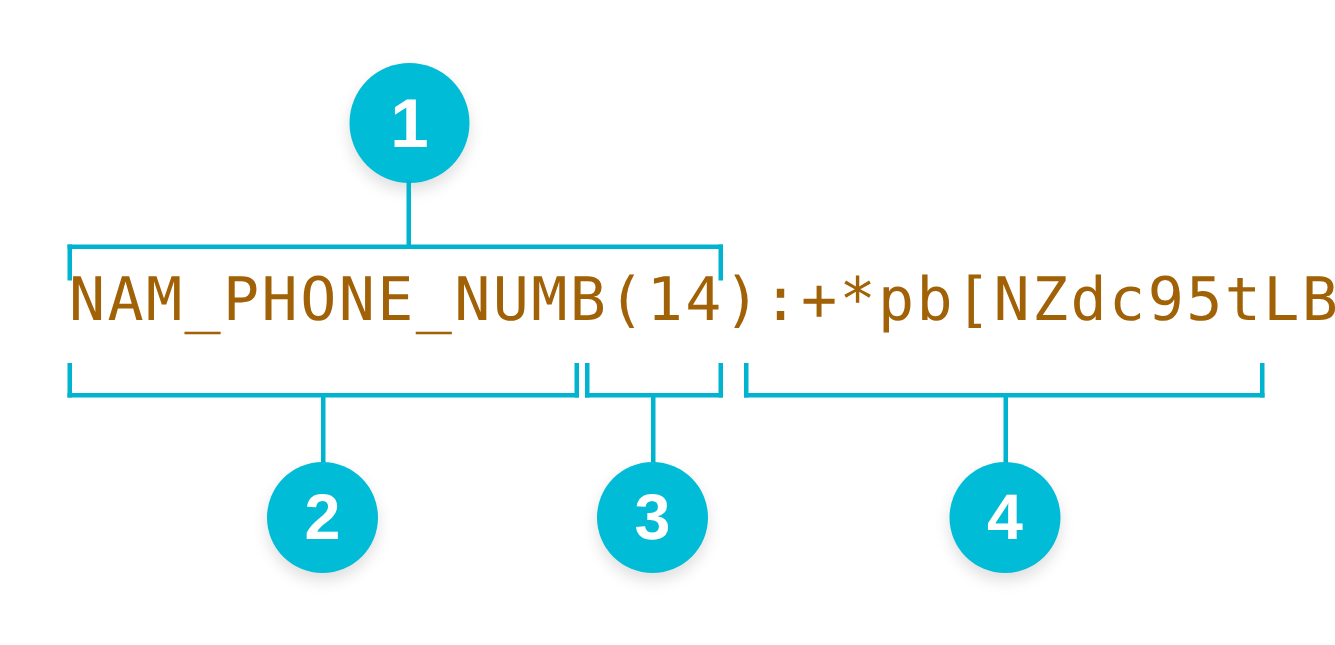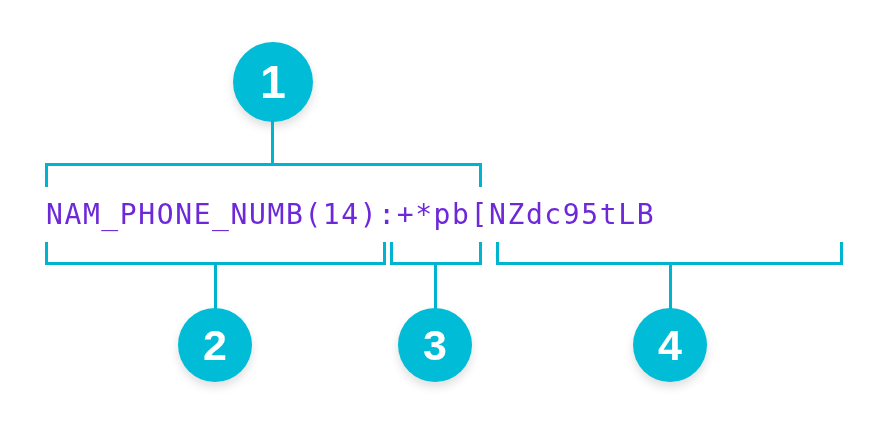--- a/index.html
+++ b/index.html
@@ -18,29 +18,29 @@
     position: relative;
     width: 890px;
     height: 430px;
     background: #ffffff;
   }
 
   
   .code-line {
     position: absolute;
     left: 46px;
-    top: 186px;
+    top: 171px;
     width: 800px;
     height: 58px;
     line-height: 58px;
     white-space: pre;
     font-family: "DejaVu Sans Mono", "Liberation Mono", monospace;
-    font-size: 28px;
+    font-size: 40px;
     letter-spacing: 1.6px;
-    color: #6d28d9;
+    color: #a16207;
     font-weight: 400;
   }
 
   
   .bracket {
     position: absolute;
     box-sizing: border-box;
   }
   .bracket-top {
     

